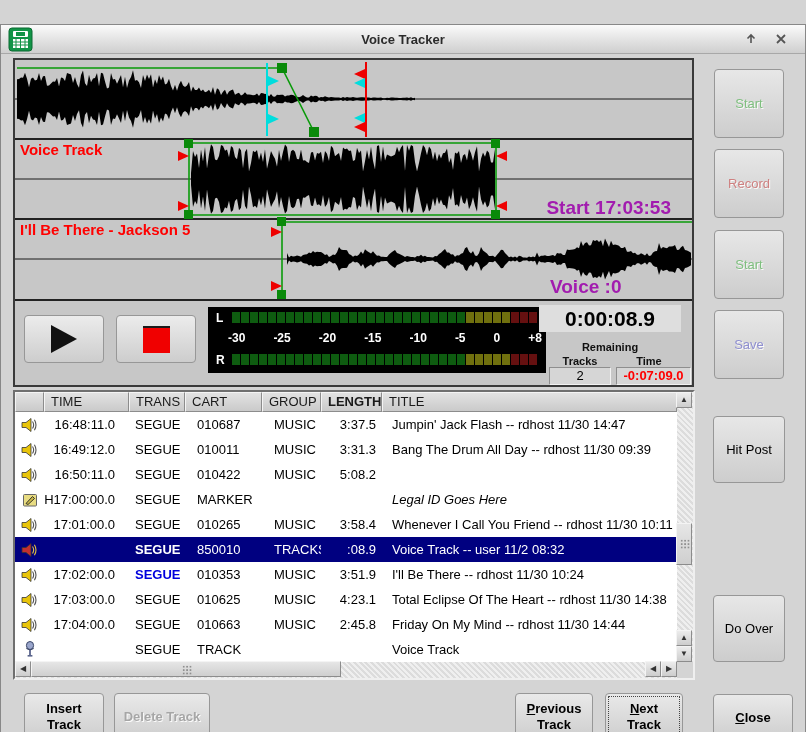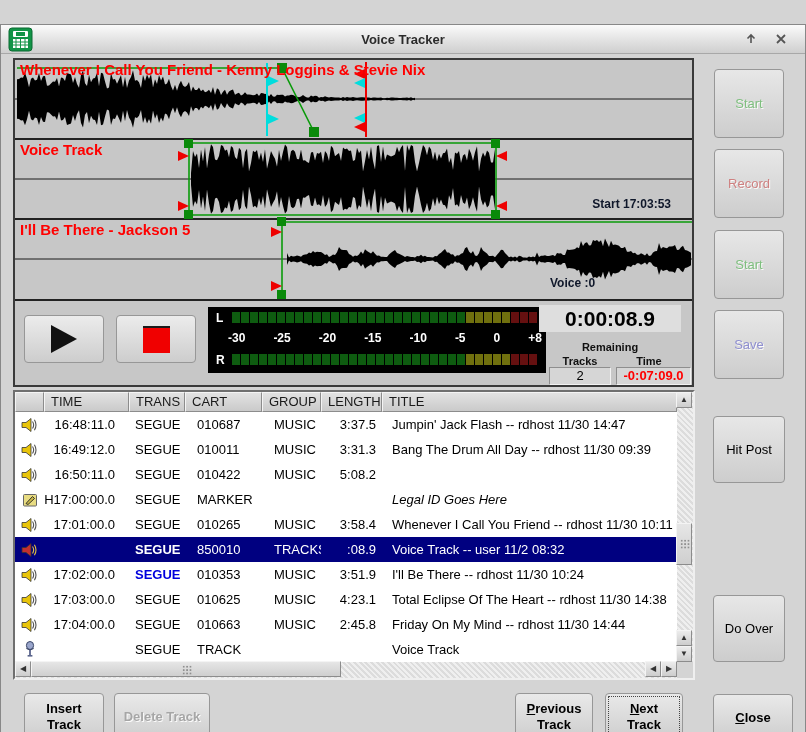--- a/index.html
+++ b/index.html
@@ -33,21 +33,21 @@
     border:2px solid #3a3a3a; background:#c7c7c7;
   }
   .tracks { position:absolute; left:0; top:0; width:677px; height:241px; }
   #wave-svg { position:absolute; left:0; top:0; }
   .track-title {
     position:absolute; color:#ff0000; font-weight:bold; font-size:15px; white-space:nowrap;
   }
   .t1 { left:5px; top:1px; }
   .t2 { left:5px; top:81px; }
   .t3 { left:5px; top:161px; }
-  .track-annot { position:absolute; color:#0f172a; font-weight:bold; font-size:12px; }
+  .track-annot { position:absolute; color:#a21caf; font-weight:bold; font-size:19px; }
   .a2 { left:490px; top:137px; width:166px; text-align:right; }
   .a3 { left:535px; top:216px; width:80px; }
 
   
   .transport { position:absolute; left:0; top:239px; width:677px; height:86px; border-top:2px solid #222; }
   .tp-btn {
     position:absolute; width:80px; height:48px; border:1px solid #979797; border-radius:4px;
     background:linear-gradient(#ececec,#cdcdcd);
   }
   .tp-play { left:9px; top:14px; }
@@ -237,21 +237,20 @@
 
         <g>
           <path d="M267 162 L677 162" stroke="#0a9b0a" stroke-width="1.6" fill="none"></path>
           <line x1="267" y1="161" x2="267" y2="235" stroke="#0a9b0a" stroke-width="1.6"></line>
           <rect x="262" y="157" width="9" height="9" fill="#0a8a0a"></rect>
           <rect x="262" y="230" width="9" height="9" fill="#0a8a0a"></rect>
           <polygon points="256,167 256,177 267,172" fill="#ee0000"></polygon>
           <polygon points="256,221 256,231 267,226" fill="#ee0000"></polygon>
         </g>
       </svg>
-      <div class="track-title t1">Whenever I Call You Friend - Kenny Loggins &amp; Stevie Nix</div>
       <div class="track-title t2">Voice Track</div>
       <div class="track-title t3">I'll Be There - Jackson 5</div>
       <div class="track-annot a2">Start 17:03:53</div>
       <div class="track-annot a3">Voice :0</div>
     </div>
 
     <div class="transport">
       <div class="tp-btn tp-play">
         <div class="play-tri"></div>
       </div>
@@ -364,21 +363,21 @@
       <div class="side-btn" style="top: 570px; left: 712px; width: 72px; height: 67px; color: rgb(0, 0, 0);">Do Over</div>
     </div>
 
   <div class="log-table">
     <div class="thead" id="thead">
         <div class="th" style="width: 29px;"></div>
         <div class="th" style="width: 85px;">TIME</div>
         <div class="th" style="width: 56px;">TRANS</div>
         <div class="th" style="width: 77px;">CART</div>
         <div class="th" style="width: 59px;">GROUP</div>
-        <div class="th" style="width: 61px;">LENGTH</div>
+        <div class="th" style="width: 61px; font-weight: bold;">LENGTH</div>
         <div class="th" style="width: 295px;">TITLE</div>
       </div>
     <div class="rows" id="log-rows">
         <div class="trow">
           <div class="td c-icon" style="width: 29px;">
             <svg width="17" height="16" viewBox="0 0 17 16">
               <polygon points="1,5.5 5,5.5 10,1.5 10,14.5 5,10.5 1,10.5" fill="#e8c40a" stroke="#333" stroke-width="0.8"></polygon>
               <path d="M11.5,4.5 Q13.8,8 11.5,11.5" fill="none" stroke="#555" stroke-width="1.1"></path>
               <path d="M13.4,2.8 Q16.6,8 13.4,13.2" fill="none" stroke="#555" stroke-width="1.1"></path>
             </svg>

